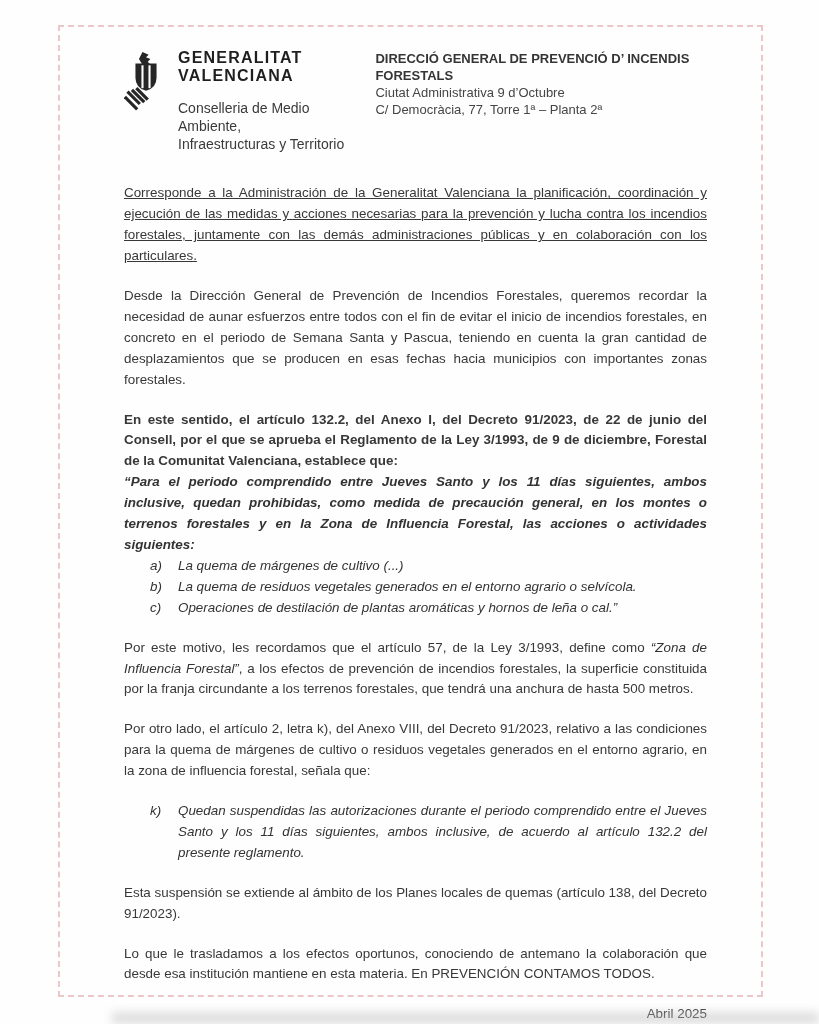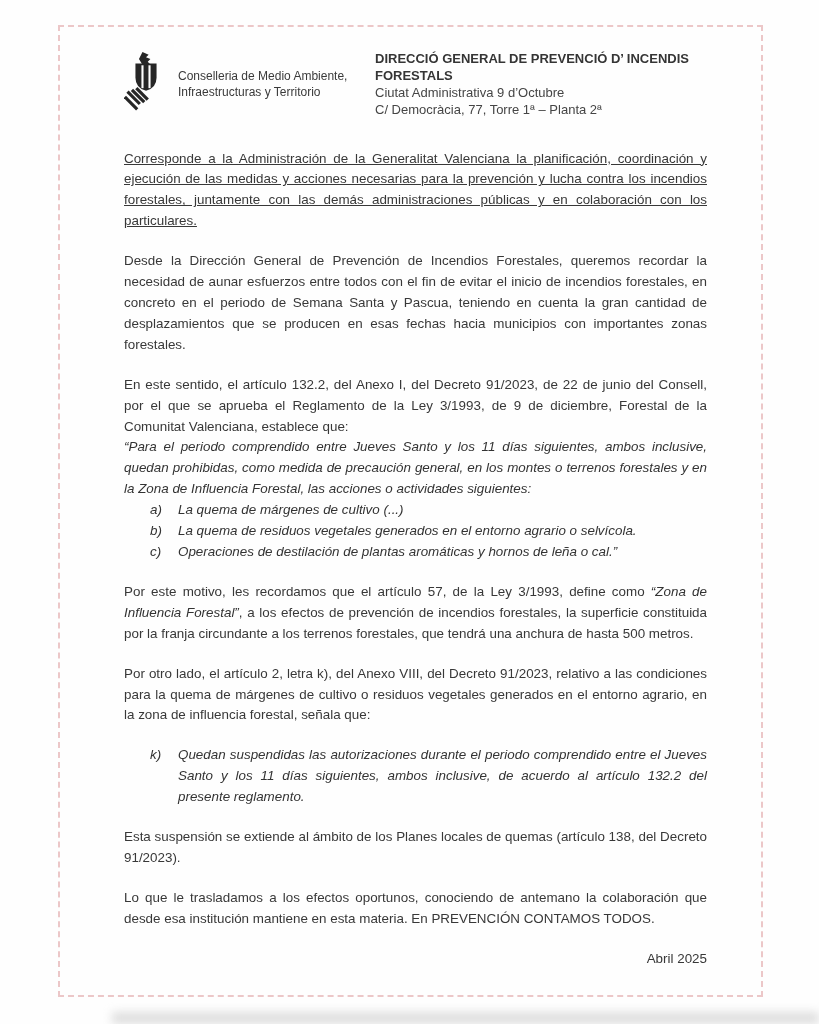--- a/index.html
+++ b/index.html
@@ -21,36 +21,36 @@
   }
   
   .header{display:flex;justify-content:space-between;align-items:flex-start;}
   .logo{display:flex;gap:10px;align-items:flex-start;}
   .logo-emblem{flex:none;margin-top:2px;}
   .logo-org{
     font-size:16px;font-weight:700;letter-spacing:1.2px;
     color:#1f1f1f;line-height:1.12;
   }
   .logo-dept{
-    font-size:12px;color:#3a3a3a;margin-top:20px;line-height:1.3;
+    font-size:14px;color:#3a3a3a;margin-top:14px;line-height:1.3;
   }
   .address{width:332px;font-size:13px;line-height:1.3;color:#454545;margin-top:2px;}
   .address .bold{font-weight:700;color:#353535;}
   
   .doc-title{
     margin:46px 0 0 0;
     text-align:center;
     font-size:15.6px;font-weight:700;color:#272727;
     letter-spacing:.2px;
   }
   
   .body-text{font-size:13.4px;line-height:1.56;text-align:justify;}
   .body-text p{margin:0 0 19px 0;}
   .first-para{margin-top:30px !important;text-decoration:underline;}
-  .no-gap{margin-bottom:0 !important;}
+  .no-gap{margin-bottom:0 !important;font-weight:bold;}
   .quote{font-style:italic;color:#333333;}
   .q-list{margin:0 0 19px 26px;}
   .q-item{display:flex;font-style:italic;color:#333333;}
   .q-marker{flex:none;width:28px;}
   .clause-k{display:flex;font-style:italic;color:#333333;margin:0 0 19px 26px;text-align:justify;}
   .clause-k .q-text{flex:1;}
   .date-line{text-align:right;margin:2px 0 20px 0 !important;}
   
   .scan-bar{
     position:absolute;left:112px;right:0;bottom:0;height:12px;
@@ -77,20 +77,24 @@
             </g>
             <g stroke="#262626" stroke-width="3.6">
               <line x1="4" y1="46" x2="18" y2="60"></line>
               <line x1="1" y1="52" x2="15" y2="66"></line>
               <line x1="9" y1="44" x2="23" y2="58"></line>
               <line x1="14" y1="42" x2="27" y2="55"></line>
             </g>
           </svg>
         </div>
         <div>
+          <div class="logo-org">
+            <div>GENERALITAT</div>
+            <div>VALENCIANA</div>
+          </div>
           <div class="logo-dept">
             <div>Conselleria de Medio Ambiente,</div>
             <div>Infraestructuras y Territorio</div>
           </div>
         </div>
       </div>
       <div class="address">
         <div class="bold">DIRECCIÓ GENERAL DE PREVENCIÓ D’ INCENDIS FORESTALS</div>
         <div>Ciutat Administrativa 9 d’Octubre</div>
         <div>C/ Democràcia, 77, Torre 1ª – Planta 2ª</div>

